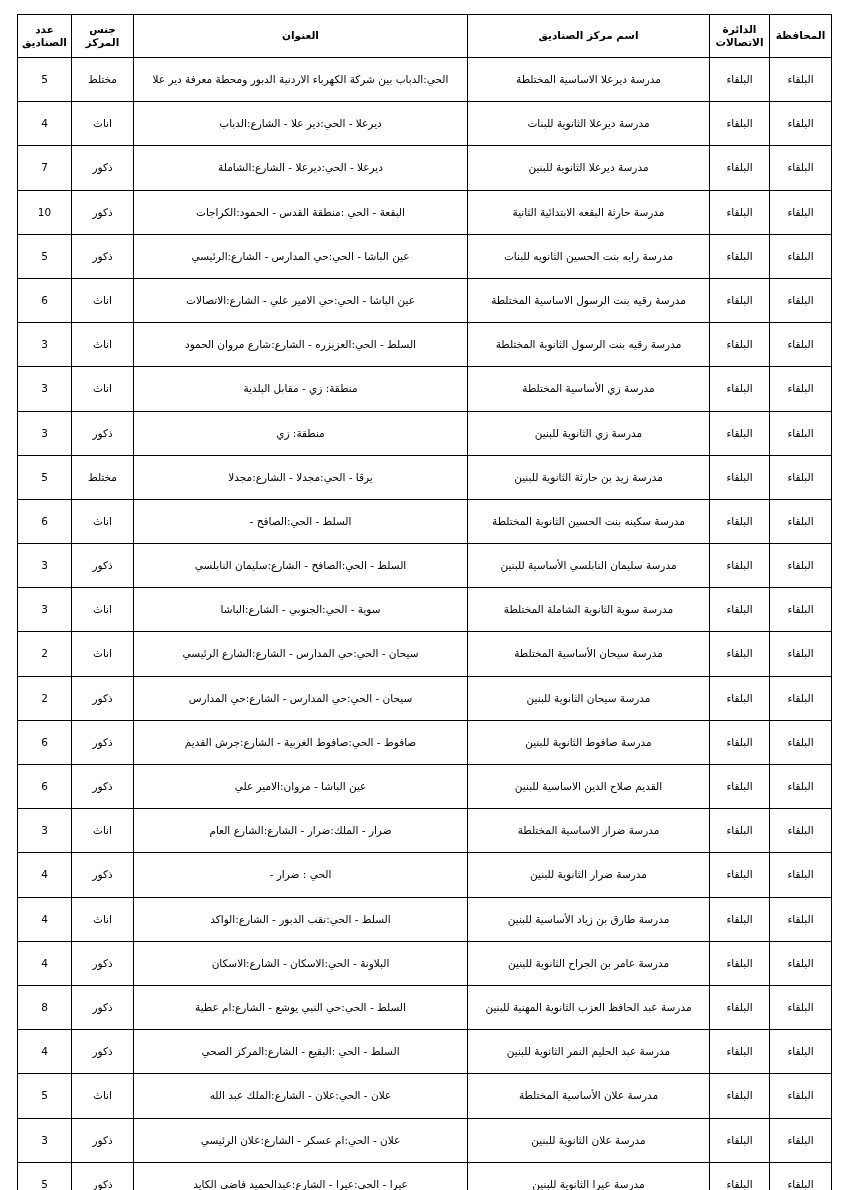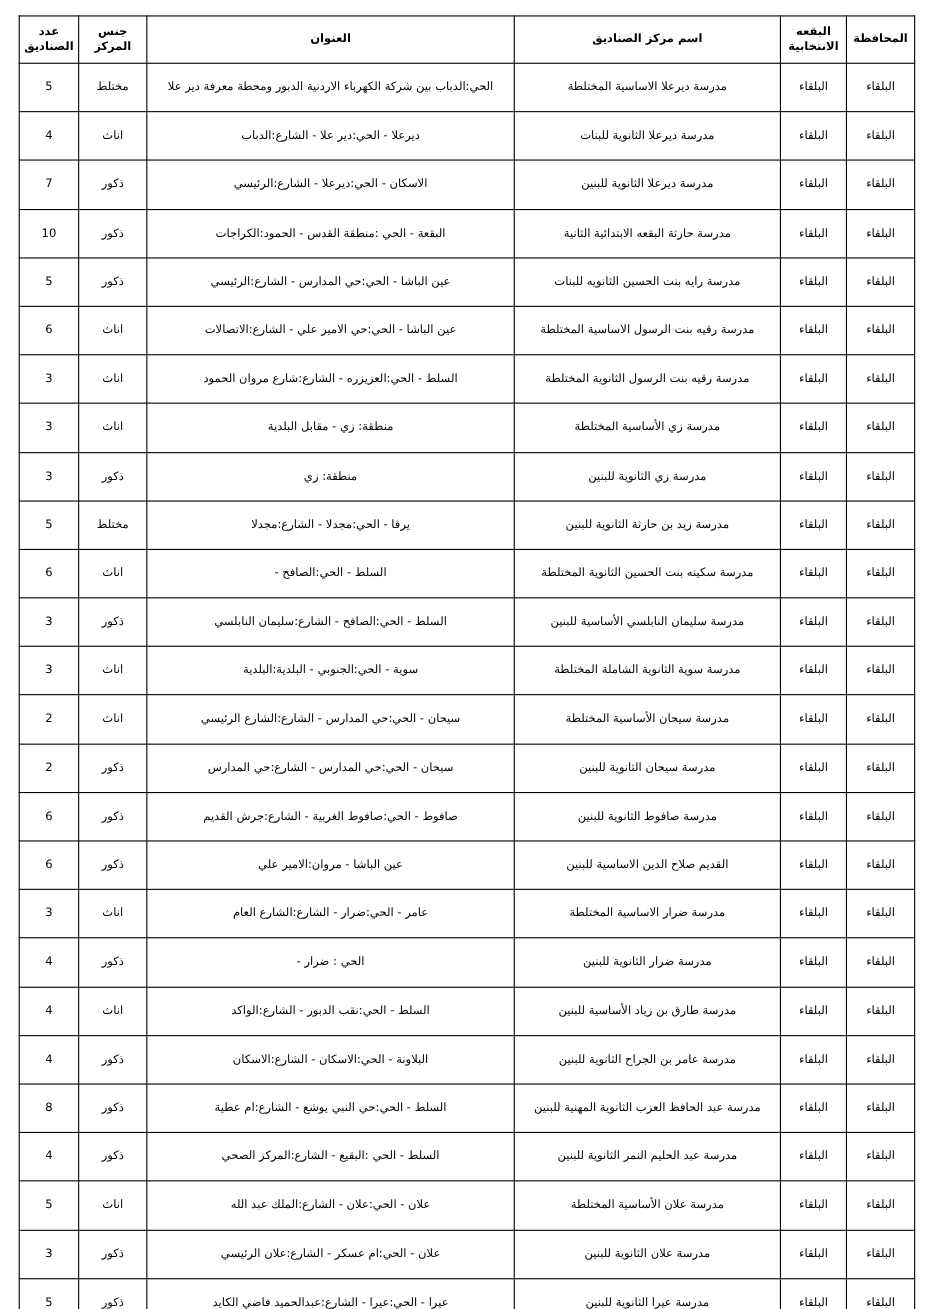--- a/index.html
+++ b/index.html
@@ -63,21 +63,21 @@
       <col class="c-gov">
       <col class="c-dist">
       <col class="c-name">
       <col class="c-addr">
       <col class="c-gender">
       <col class="c-boxes">
     </colgroup>
     <thead>
       <tr>
         <th>المحافظة</th>
-        <th>البقعه الانتخابية</th>
+        <th>الدائرة الاتصالات</th>
         <th>اسم مركز الصناديق</th>
         <th>العنوان</th>
         <th>جنس المركز</th>
         <th>عدد الصناديق</th>
       </tr>
     </thead>
     <tbody id="table-body">
         <tr>
           <td>البلقاء</td>
           <td>البلقاء</td>
@@ -91,21 +91,21 @@
           <td>البلقاء</td>
           <td class="name">مدرسة ديرعلا الثانوية للبنات</td>
           <td class="addr">ديرعلا - الحي:دير علا - الشارع:الدباب</td>
           <td>اناث</td>
           <td>4</td>
         </tr>
         <tr>
           <td>البلقاء</td>
           <td>البلقاء</td>
           <td class="name">مدرسة ديرعلا الثانوية للبنين</td>
-          <td class="addr">الاسكان - الحي:ديرعلا - الشارع:الرئيسي</td>
+          <td class="addr">ديرعلا - الحي:ديرعلا - الشارع:الشاملة</td>
           <td>ذكور</td>
           <td>7</td>
         </tr>
         <tr>
           <td>البلقاء</td>
           <td>البلقاء</td>
           <td class="name">مدرسة حارثة البقعه الابتدائية الثانية</td>
           <td class="addr">البقعة - الحي :منطقة القدس - الحمود:الكراجات</td>
           <td>ذكور</td>
           <td>10</td>
@@ -171,21 +171,21 @@
           <td>البلقاء</td>
           <td class="name">مدرسة سليمان النابلسي الأساسية للبنين</td>
           <td class="addr">السلط - الحي:الصافح - الشارع:سليمان النابلسي</td>
           <td>ذكور</td>
           <td>3</td>
         </tr>
         <tr>
           <td>البلقاء</td>
           <td>البلقاء</td>
           <td class="name">مدرسة سوية الثانوية الشاملة المختلطة</td>
-          <td class="addr">سوية - الحي:الجنوبي - البلدية:البلدية</td>
+          <td class="addr">سوية - الحي:الجنوبي - الشارع:الباشا</td>
           <td>اناث</td>
           <td>3</td>
         </tr>
         <tr>
           <td>البلقاء</td>
           <td>البلقاء</td>
           <td class="name">مدرسة سيحان الأساسية المختلطة</td>
           <td class="addr">سيحان - الحي:حي المدارس - الشارع:الشارع الرئيسي</td>
           <td>اناث</td>
           <td>2</td>
@@ -211,21 +211,21 @@
           <td>البلقاء</td>
           <td class="name">القديم صلاح الدين الاساسية للبنين</td>
           <td class="addr">عين الباشا - مروان:الامير علي</td>
           <td>ذكور</td>
           <td>6</td>
         </tr>
         <tr>
           <td>البلقاء</td>
           <td>البلقاء</td>
           <td class="name">مدرسة ضرار الاساسية المختلطة</td>
-          <td class="addr">عامر - الحي:ضرار - الشارع:الشارع العام</td>
+          <td class="addr">ضرار - الملك:ضرار - الشارع:الشارع العام</td>
           <td>اناث</td>
           <td>3</td>
         </tr>
         <tr>
           <td>البلقاء</td>
           <td>البلقاء</td>
           <td class="name">مدرسة ضرار الثانوية للبنين</td>
           <td class="addr">الحي : ضرار -</td>
           <td>ذكور</td>
           <td>4</td>

